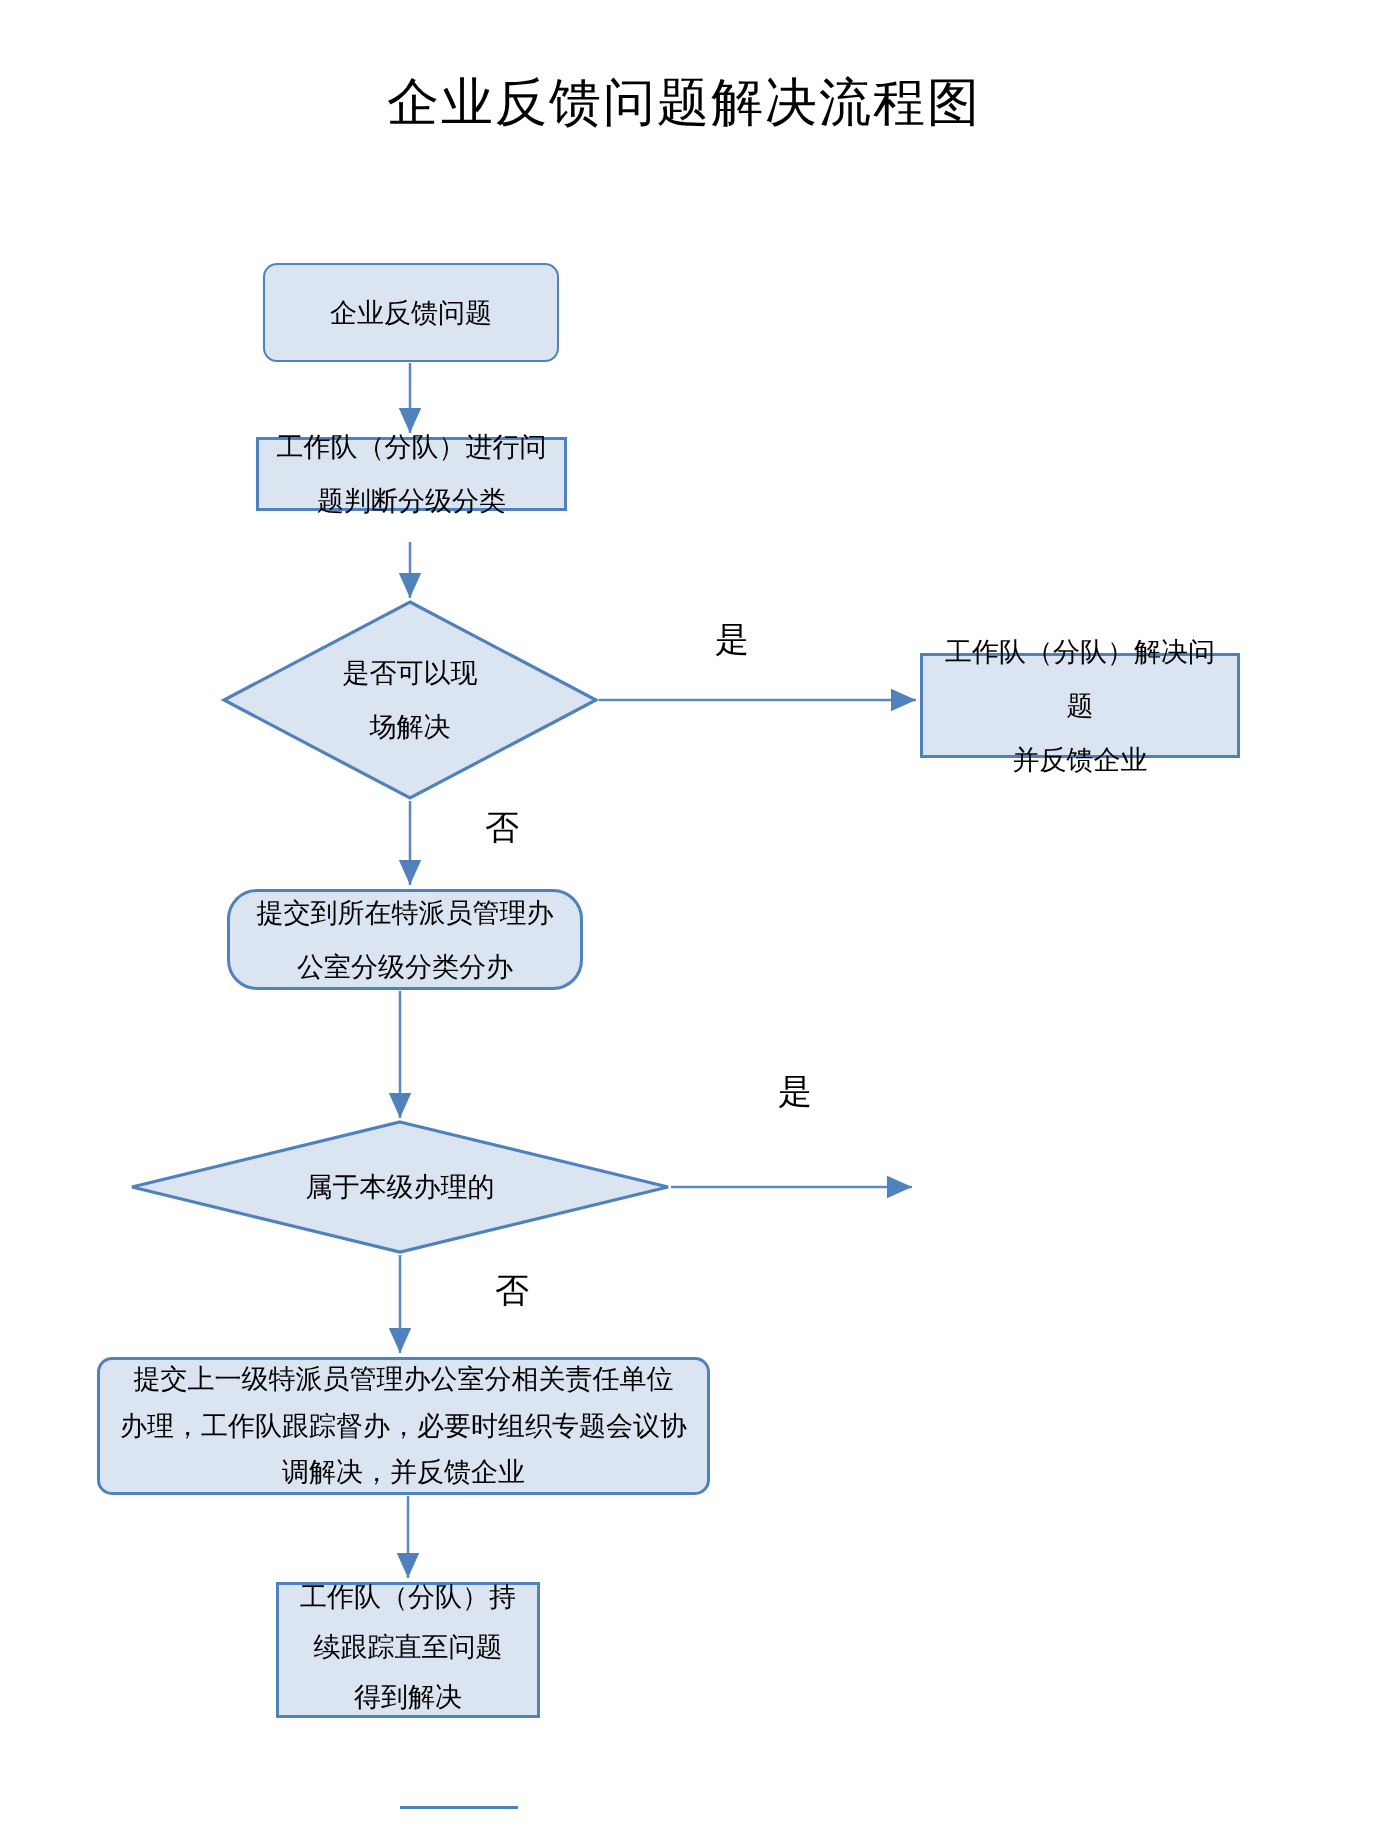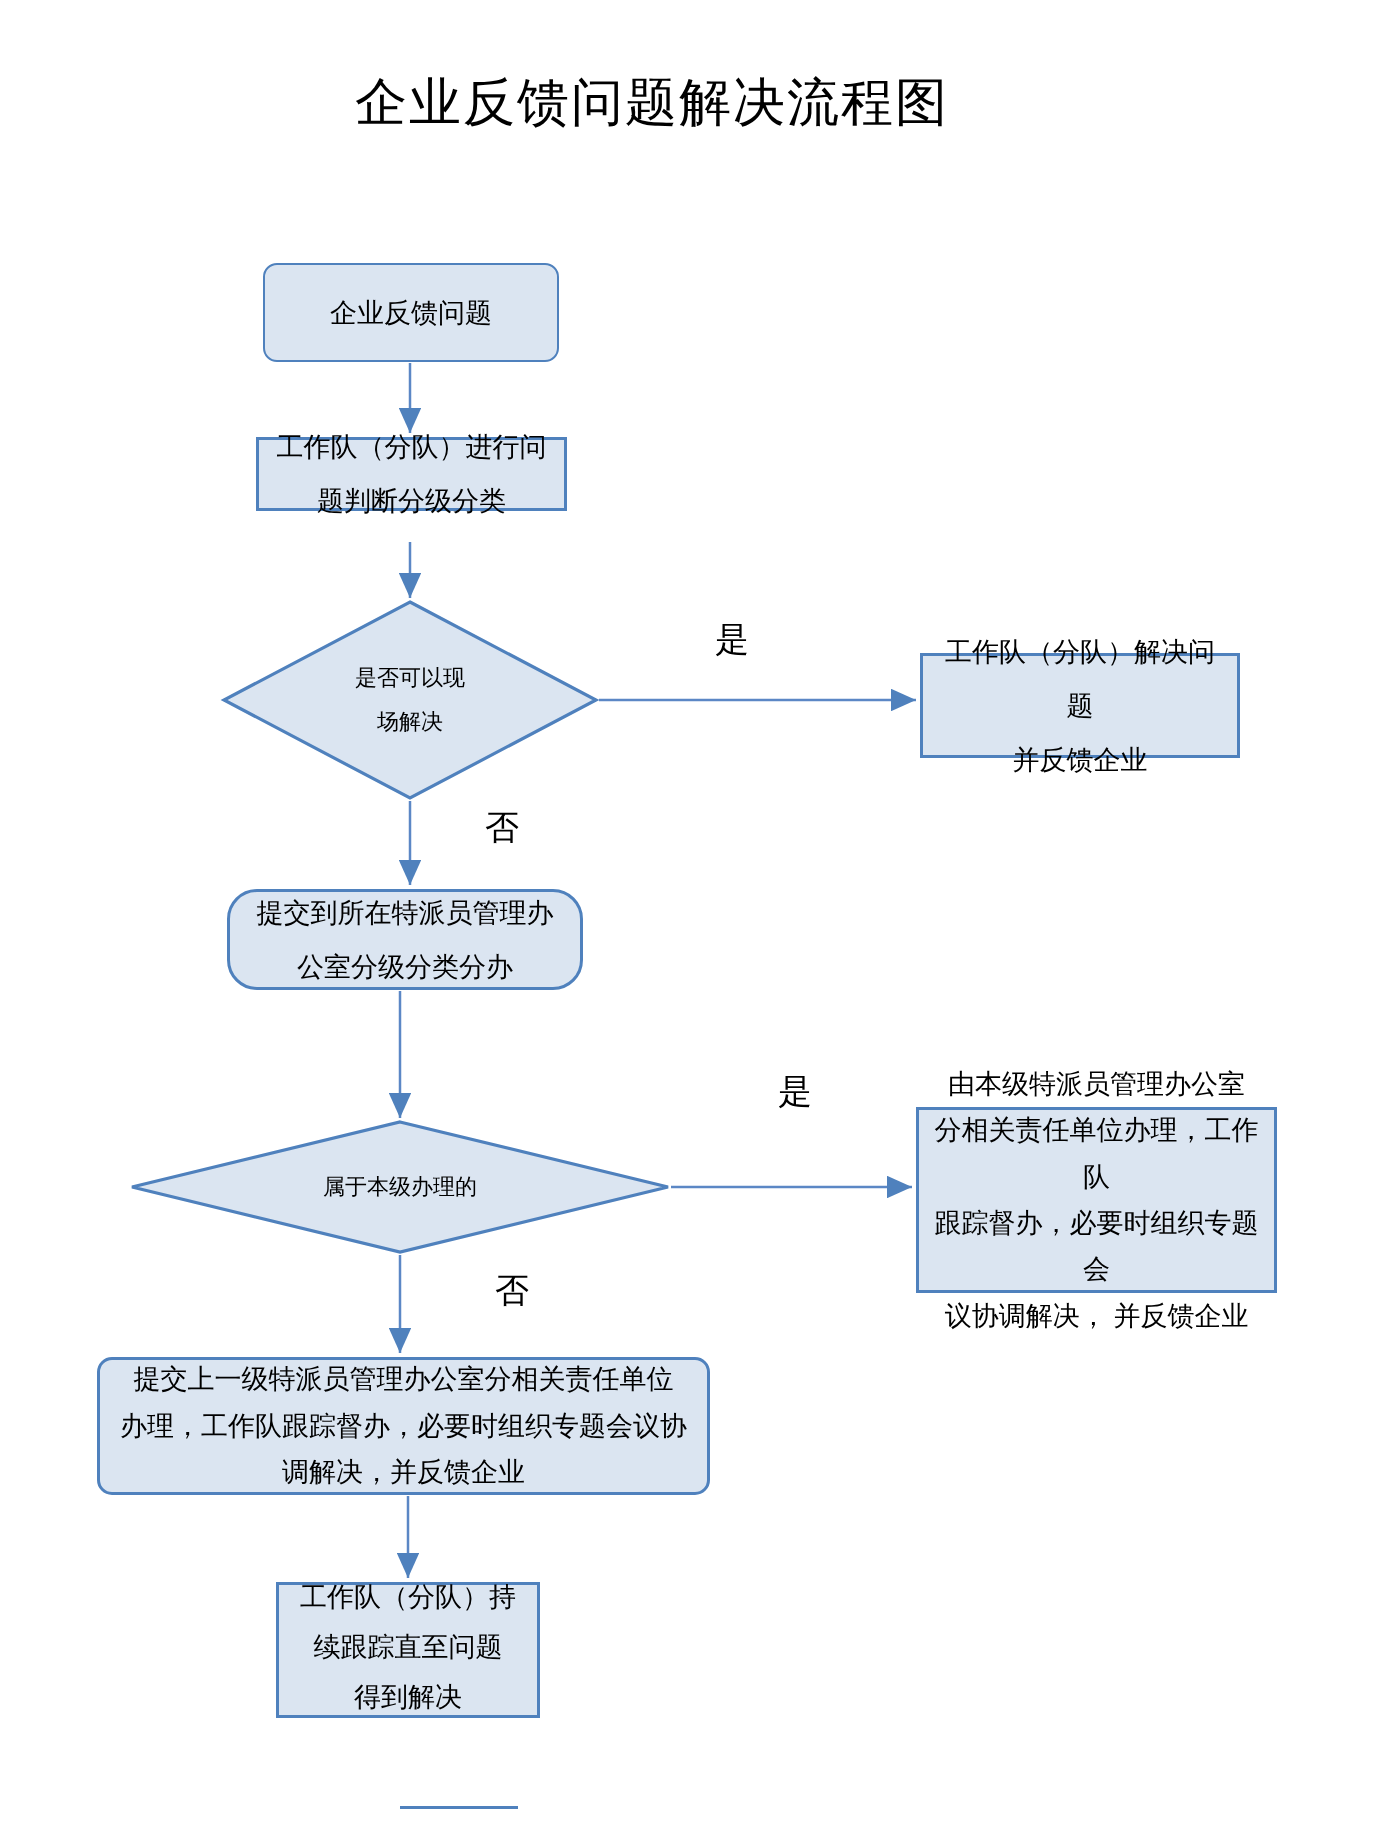--- a/index.html
+++ b/index.html
@@ -7,34 +7,35 @@
     position:relative; width:1381px; height:1838px;
     background:#ffffff; overflow:hidden;
     font-family:"Liberation Serif", serif;
     color:#000000;
   }
   .title {
     position:absolute; left:0; top:68px; width:1304px;
     text-align:center; font-size:52px; letter-spacing:2px;
     font-family:"DejaVu Sans", sans-serif; font-weight:500;
     color:#000000;
+    padding-left:32px;
   }
   svg.layer { position:absolute; left:0; top:0; width:1381px; height:1838px; }
   .node {
     position:absolute; box-sizing:border-box;
     background:#dbe5f1; border:3px solid #4f81bd;
     display:flex; align-items:center; justify-content:center;
     text-align:center; font-size:27px; line-height:2.0;
     white-space:pre-line; padding:13px 10px;
   }
   .node.rounded { border-radius:14px; border-width:2.5px; }
   .node.dense { line-height:1.72; }
   .diamond-label {
     position:absolute; display:flex; align-items:center; justify-content:center;
-    text-align:center; font-size:22px; line-height:2.0; white-space:pre-line;
+    text-align:center; font-size:27px; line-height:2.0; white-space:pre-line;
   }
   .edge-label {
     position:absolute; display:flex; align-items:center; justify-content:center;
     font-size:34px; line-height:1;
   }
   .bottom-line {
     position:absolute; left:400px; top:1806px; width:118px; height:3px;
     background:#4f81bd;
   }
 </style>
@@ -77,24 +78,20 @@
 场解决</div>
 
   <div class="node" style="left:920px; top:653px; width:320px; height:105px;">工作队（分队）解决问题
 并反馈企业</div>
 
   <div class="node" style="left:227px; top:889px; width:356px; height:101px;border-radius:30px;">提交到所在特派员管理办
 公室分级分类分办</div>
 
   <div class="diamond-label" style="left:250px; top:1158px; width:300px; height:58px;">属于本级办理的</div>
 
-  <div class="node dense" style="left:916px; top:1107px; width:361px; height:186px; padding:2px 6px;">由本级特派员管理办公室
-分相关责任单位办理，工作队
-跟踪督办，必要时组织专题会
-议协调解决， 并反馈企业</div>
 
   <div class="node dense" style="left:97px; top:1357px; width:613px; height:138px;border-radius:15px;">提交上一级特派员管理办公室分相关责任单位
 办理，工作队跟踪督办，必要时组织专题会议协
 调解决，并反馈企业</div>
 
   <div class="node" style="left:276px; top:1582px; width:264px; height:136px; line-height:1.85;font-family:Liberation Mono, monospace;">工作队（分队）持
 续跟踪直至问题
 得到解决</div>
 
   <div class="edge-label" style="left:700px; top:618px; width:64px; height:44px;">是</div>

